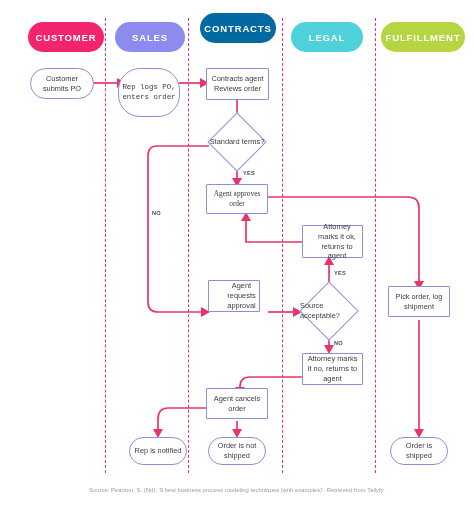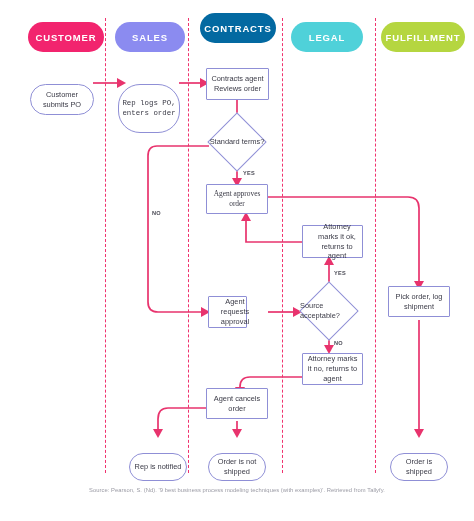--- a/index.html
+++ b/index.html
@@ -29,21 +29,21 @@
   
   .node{
     position:absolute;box-sizing:border-box;
     border:1.1px solid #8f8fd6;background:#ffffff;
     display:flex;align-items:center;justify-content:center;
     text-align:center;color:#3a3a46;
     font-size:7.4px;line-height:1.32;padding:2px 3px;
     z-index:5;
   }
   .node.rect{border-radius:1px;}
-  .node.pill{border-radius:22px;margin-top:16px;}
+  .node.pill{border-radius:22px;}
 
   .diamond{
     position:absolute;z-index:5;
   }
   .diamond .dshape{
     position:absolute;inset:0;
     border:1.1px solid #8f8fd6;background:#fff;
     transform:rotate(45deg);
     box-sizing:border-box;
   }
@@ -132,21 +132,21 @@
 
   <div class="diamond" style="left:208px;top:117px;width:58px;height:50px;">
     <div class="dshape" style="left:8px;top:4px;width:42px;height:42px;"></div>
     <div class="dlabel">Standard terms?</div>
   </div>
 
   <div class="node rect" style="left:206px;top:184px;width:62px;height:30px;font-family:Liberation Serif, serif;">Agent approves order</div>
 
   <div class="node rect" style="left:302px;top:225px;width:61px;height:33px;padding-left:12px;">Attorney marks it ok, returns to agent</div>
 
-  <div class="node rect" style="left:208px;top:296px;width:39px;height:32px;padding-left:18px;">Agent requests approval</div>
+  <div class="node rect" style="left:208px;top:280px;width:52px;height:32px;padding-left:18px;">Agent requests approval</div>
 
   <div class="diamond" style="left:300px;top:285px;width:58px;height:52px;">
     <div class="dshape" style="left:8px;top:5px;width:42px;height:42px;"></div>
     <div class="dlabel">Source acceptable?</div>
   </div>
 
   <div class="node rect" style="left:302px;top:353px;width:61px;height:32px;">Attorney marks it no, returns to agent</div>
 
   <div class="node rect" style="left:206px;top:388px;width:62px;height:31px;">Agent cancels order</div>
 

